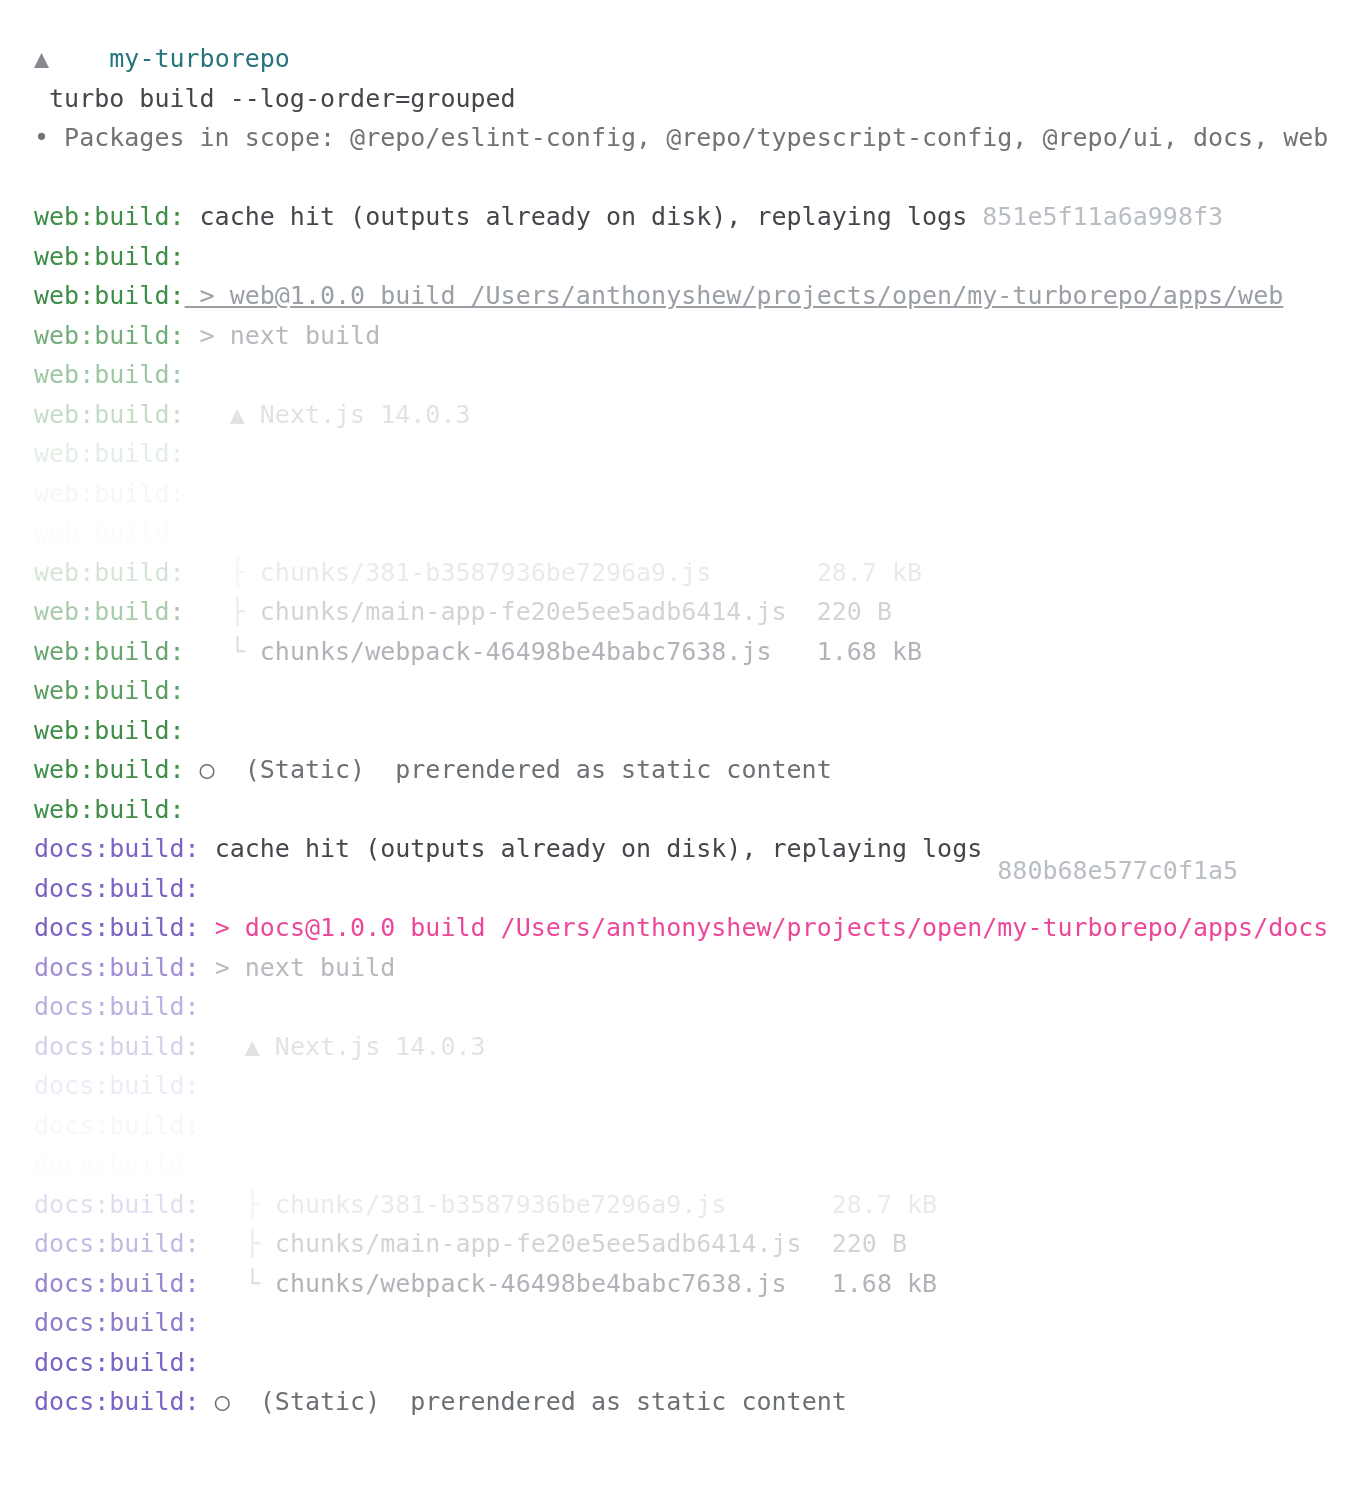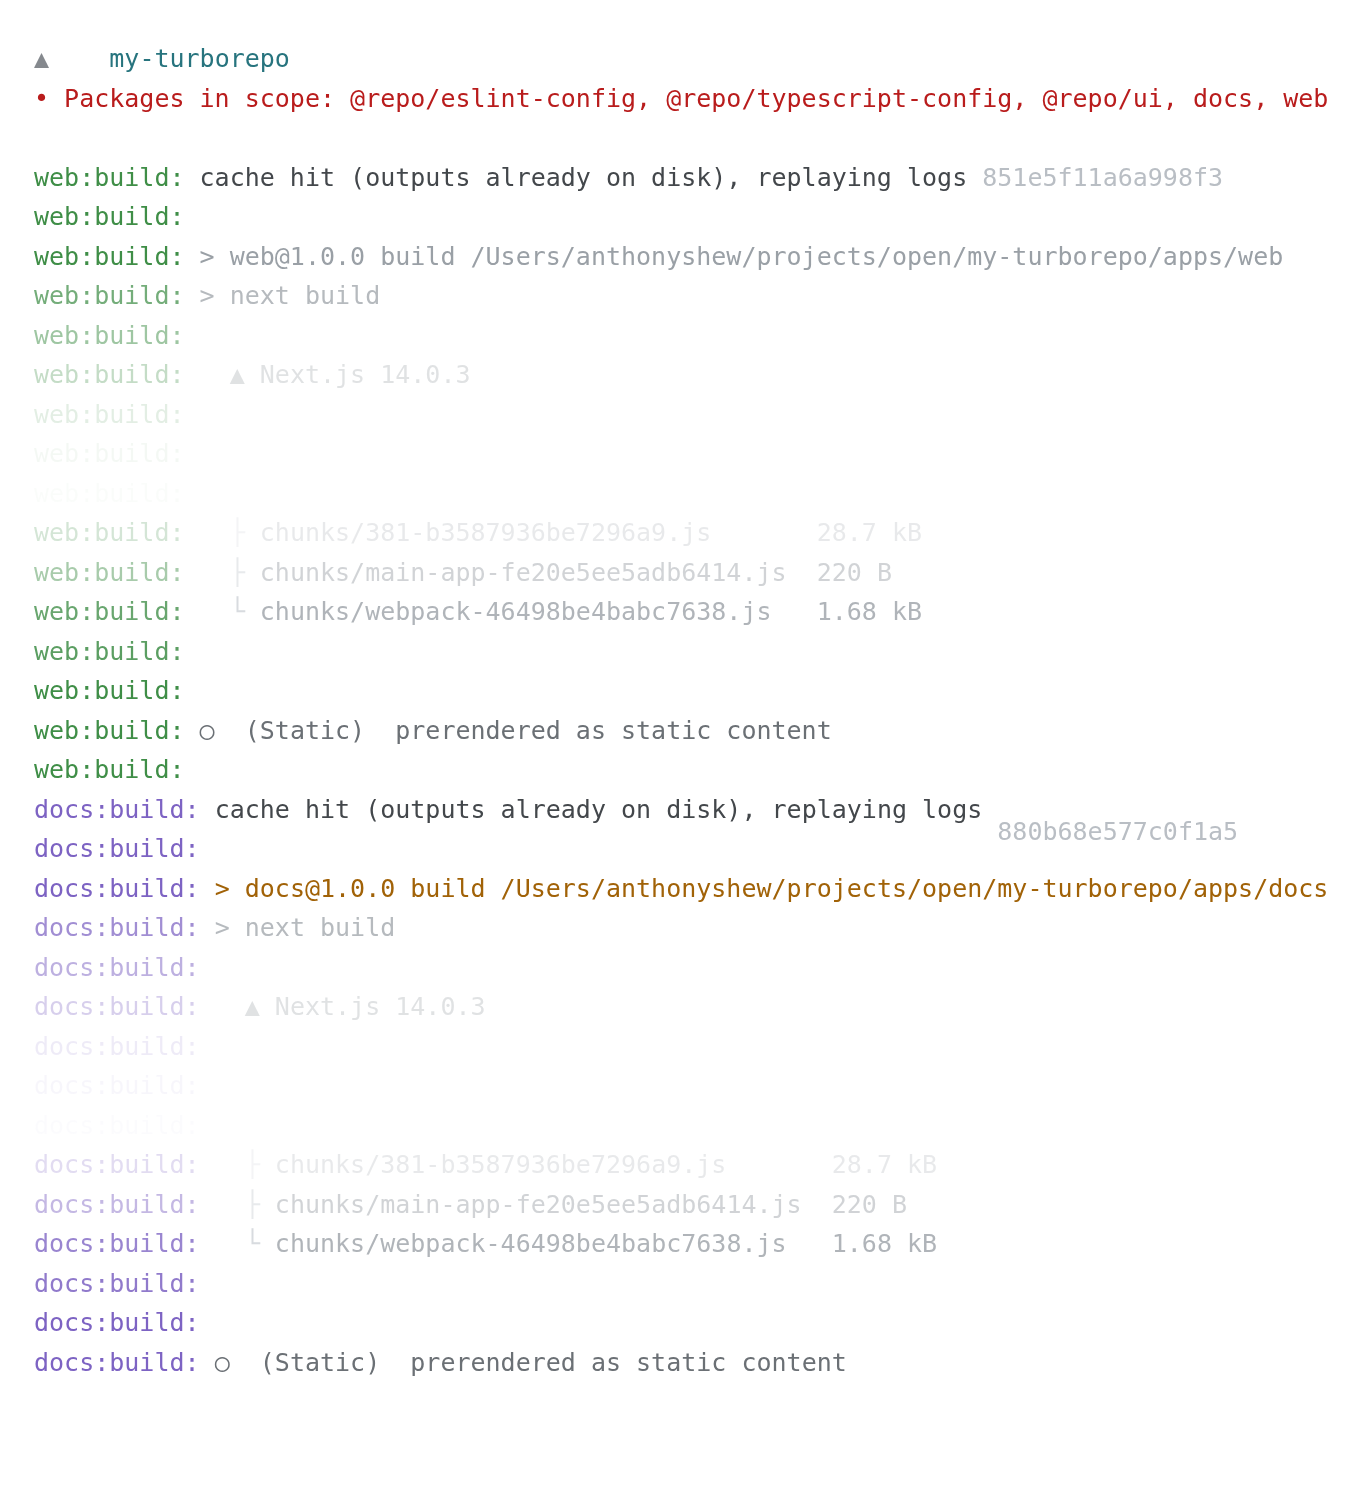--- a/index.html
+++ b/index.html
@@ -26,41 +26,42 @@
     align-items: center;
     white-space: pre;
   }
   .line span { white-space: pre; }
 </style>
 </head>
 <body>
 
 <div class="terminal" id="terminal">
     <div class="line"><span style="color: rgb(133, 137, 142);">▲</span><span style="color: rgb(67, 71, 75);">    </span><span style="color: rgb(39, 116, 126);">my-turborepo</span></div>
-    <div class="line"><span style="color: #b91c1c; text-align: right;">• Packages in scope: @repo/eslint-config, @repo/typescript-config, @repo/ui, docs, web</span></div>
+    <div class="line"><span style="color: rgb(67, 71, 75);"> turbo build --log-order=grouped</span></div>
+    <div class="line"><span style="color: #737373; text-align: right;">• Packages in scope: @repo/eslint-config, @repo/typescript-config, @repo/ui, docs, web</span></div>
     <div class="line"></div>
     <div class="line"><span style="color: rgb(63, 142, 71);">web:build:</span><span style="color: rgb(67, 71, 75);"> cache hit (outputs already on disk), replaying logs </span><span style="color: rgb(185, 190, 196);">851e5f11a6a998f3</span></div>
     <div class="line"><span style="color: rgb(63, 142, 71);">web:build:</span></div>
-    <div class="line"><span style="color: rgb(63, 142, 71);">web:build:</span><span style="color: rgb(154, 160, 166);"> &gt; web@1.0.0 build /Users/anthonyshew/projects/open/my-turborepo/apps/web</span></div>
+    <div class="line"><span style="color: rgb(63, 142, 71);">web:build:</span><span style="color: rgb(154, 160, 166); text-decoration: underline;"> &gt; web@1.0.0 build /Users/anthonyshew/projects/open/my-turborepo/apps/web</span></div>
     <div class="line" style="opacity: 0.72;"><span style="color: rgb(63, 142, 71);">web:build:</span><span style="color: rgb(154, 160, 166);"> &gt; next build</span></div>
     <div class="line" style="opacity: 0.5;"><span style="color: rgb(63, 142, 71);">web:build:</span></div>
     <div class="line" style="opacity: 0.3;"><span style="color: rgb(63, 142, 71);">web:build:</span><span style="color: rgb(154, 160, 166);">   </span><span style="color: rgb(154, 160, 166);">▲</span><span style="color: rgb(154, 160, 166);"> Next.js 14.0.3</span></div>
     <div class="line" style="opacity: 0.14;"><span style="color: rgb(63, 142, 71);">web:build:</span></div>
     <div class="line" style="opacity: 0.05;"><span style="color: rgb(63, 142, 71);">web:build:</span></div>
     <div class="line" style="opacity: 0.02;"><span style="color: rgb(63, 142, 71);">web:build:</span></div>
     <div class="line" style="opacity: 0.22;"><span style="color: rgb(63, 142, 71);">web:build:</span><span style="color: rgb(154, 160, 166);">   </span><span style="color: rgb(206, 210, 215);">├ </span><span style="color: rgb(154, 160, 166);">chunks/381-b3587936be7296a9.js       28.7 kB</span></div>
     <div class="line" style="opacity: 0.45;"><span style="color: rgb(63, 142, 71);">web:build:</span><span style="color: rgb(154, 160, 166);">   </span><span style="color: rgb(206, 210, 215);">├ </span><span style="color: rgb(154, 160, 166);">chunks/main-app-fe20e5ee5adb6414.js  220 B</span></div>
     <div class="line" style="opacity: 0.78;"><span style="color: rgb(63, 142, 71);">web:build:</span><span style="color: rgb(154, 160, 166);">   </span><span style="color: rgb(206, 210, 215);">└ </span><span style="color: rgb(154, 160, 166);">chunks/webpack-46498be4babc7638.js   1.68 kB</span></div>
     <div class="line" style="opacity: 0.85;"><span style="color: rgb(63, 142, 71);">web:build:</span></div>
     <div class="line"><span style="color: rgb(63, 142, 71);">web:build:</span></div>
     <div class="line"><span style="color: rgb(63, 142, 71);">web:build:</span><span style="color: rgb(107, 112, 117);"> ○</span><span style="color: rgb(107, 112, 117);">  (Static)  prerendered as static content</span></div>
     <div class="line"><span style="color: rgb(63, 142, 71);">web:build:</span></div>
     <div class="line"><span style="color: rgb(125, 99, 195);">docs:build:</span><span style="color: rgb(67, 71, 75);"> cache hit (outputs already on disk), replaying logs </span><span style="color: rgb(185, 190, 196); margin-top: 44px;">880b68e577c0f1a5</span></div>
     <div class="line"><span style="color: rgb(125, 99, 195);">docs:build:</span></div>
-    <div class="line"><span style="color: rgb(125, 99, 195);">docs:build:</span><span style="color: #a16207;"> &gt; docs@1.0.0 build /Users/anthonyshew/projects/open/my-turborepo/apps/docs</span></div>
+    <div class="line"><span style="color: rgb(125, 99, 195);">docs:build:</span><span style="color: #ec4899;"> &gt; docs@1.0.0 build /Users/anthonyshew/projects/open/my-turborepo/apps/docs</span></div>
     <div class="line" style="opacity: 0.72;"><span style="color: rgb(125, 99, 195);">docs:build:</span><span style="color: rgb(154, 160, 166);"> &gt; next build</span></div>
     <div class="line" style="opacity: 0.5;"><span style="color: rgb(125, 99, 195);">docs:build:</span></div>
     <div class="line" style="opacity: 0.3;"><span style="color: rgb(125, 99, 195);">docs:build:</span><span style="color: rgb(154, 160, 166);">   </span><span style="color: rgb(154, 160, 166);">▲</span><span style="color: rgb(154, 160, 166);"> Next.js 14.0.3</span></div>
     <div class="line" style="opacity: 0.12;"><span style="color: rgb(125, 99, 195);">docs:build:</span></div>
     <div class="line" style="opacity: 0.05;"><span style="color: rgb(125, 99, 195);">docs:build:</span></div>
     <div class="line" style="opacity: 0.02;"><span style="color: rgb(125, 99, 195);">docs:build:</span></div>
     <div class="line" style="opacity: 0.22;"><span style="color: rgb(125, 99, 195);">docs:build:</span><span style="color: rgb(154, 160, 166);">   </span><span style="color: rgb(206, 210, 215);">├ </span><span style="color: rgb(154, 160, 166);">chunks/381-b3587936be7296a9.js       28.7 kB</span></div>
     <div class="line" style="opacity: 0.45;"><span style="color: rgb(125, 99, 195);">docs:build:</span><span style="color: rgb(154, 160, 166);">   </span><span style="color: rgb(206, 210, 215);">├ </span><span style="color: rgb(154, 160, 166);">chunks/main-app-fe20e5ee5adb6414.js  220 B</span></div>
     <div class="line" style="opacity: 0.78;"><span style="color: rgb(125, 99, 195);">docs:build:</span><span style="color: rgb(154, 160, 166);">   </span><span style="color: rgb(206, 210, 215);">└ </span><span style="color: rgb(154, 160, 166);">chunks/webpack-46498be4babc7638.js   1.68 kB</span></div>
     <div class="line" style="opacity: 0.85;"><span style="color: rgb(125, 99, 195);">docs:build:</span></div>

